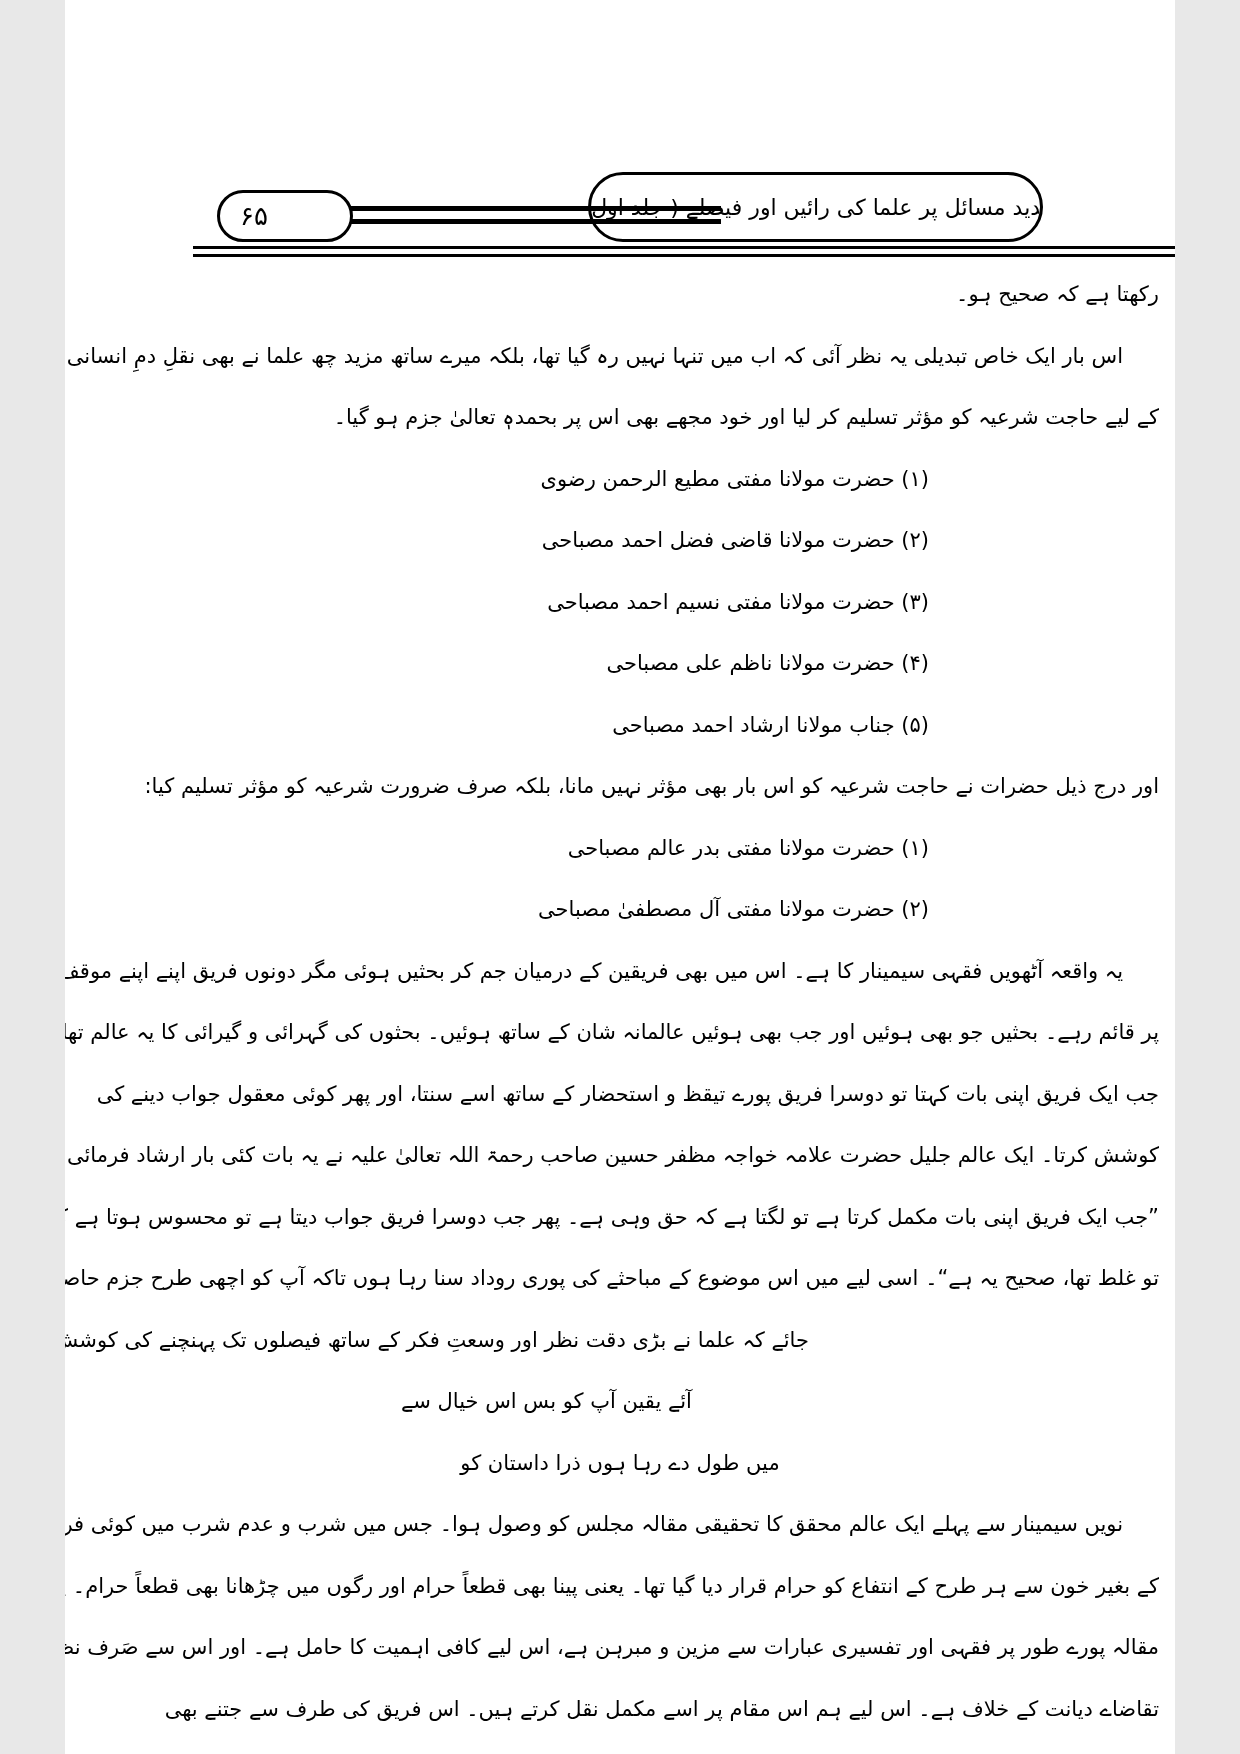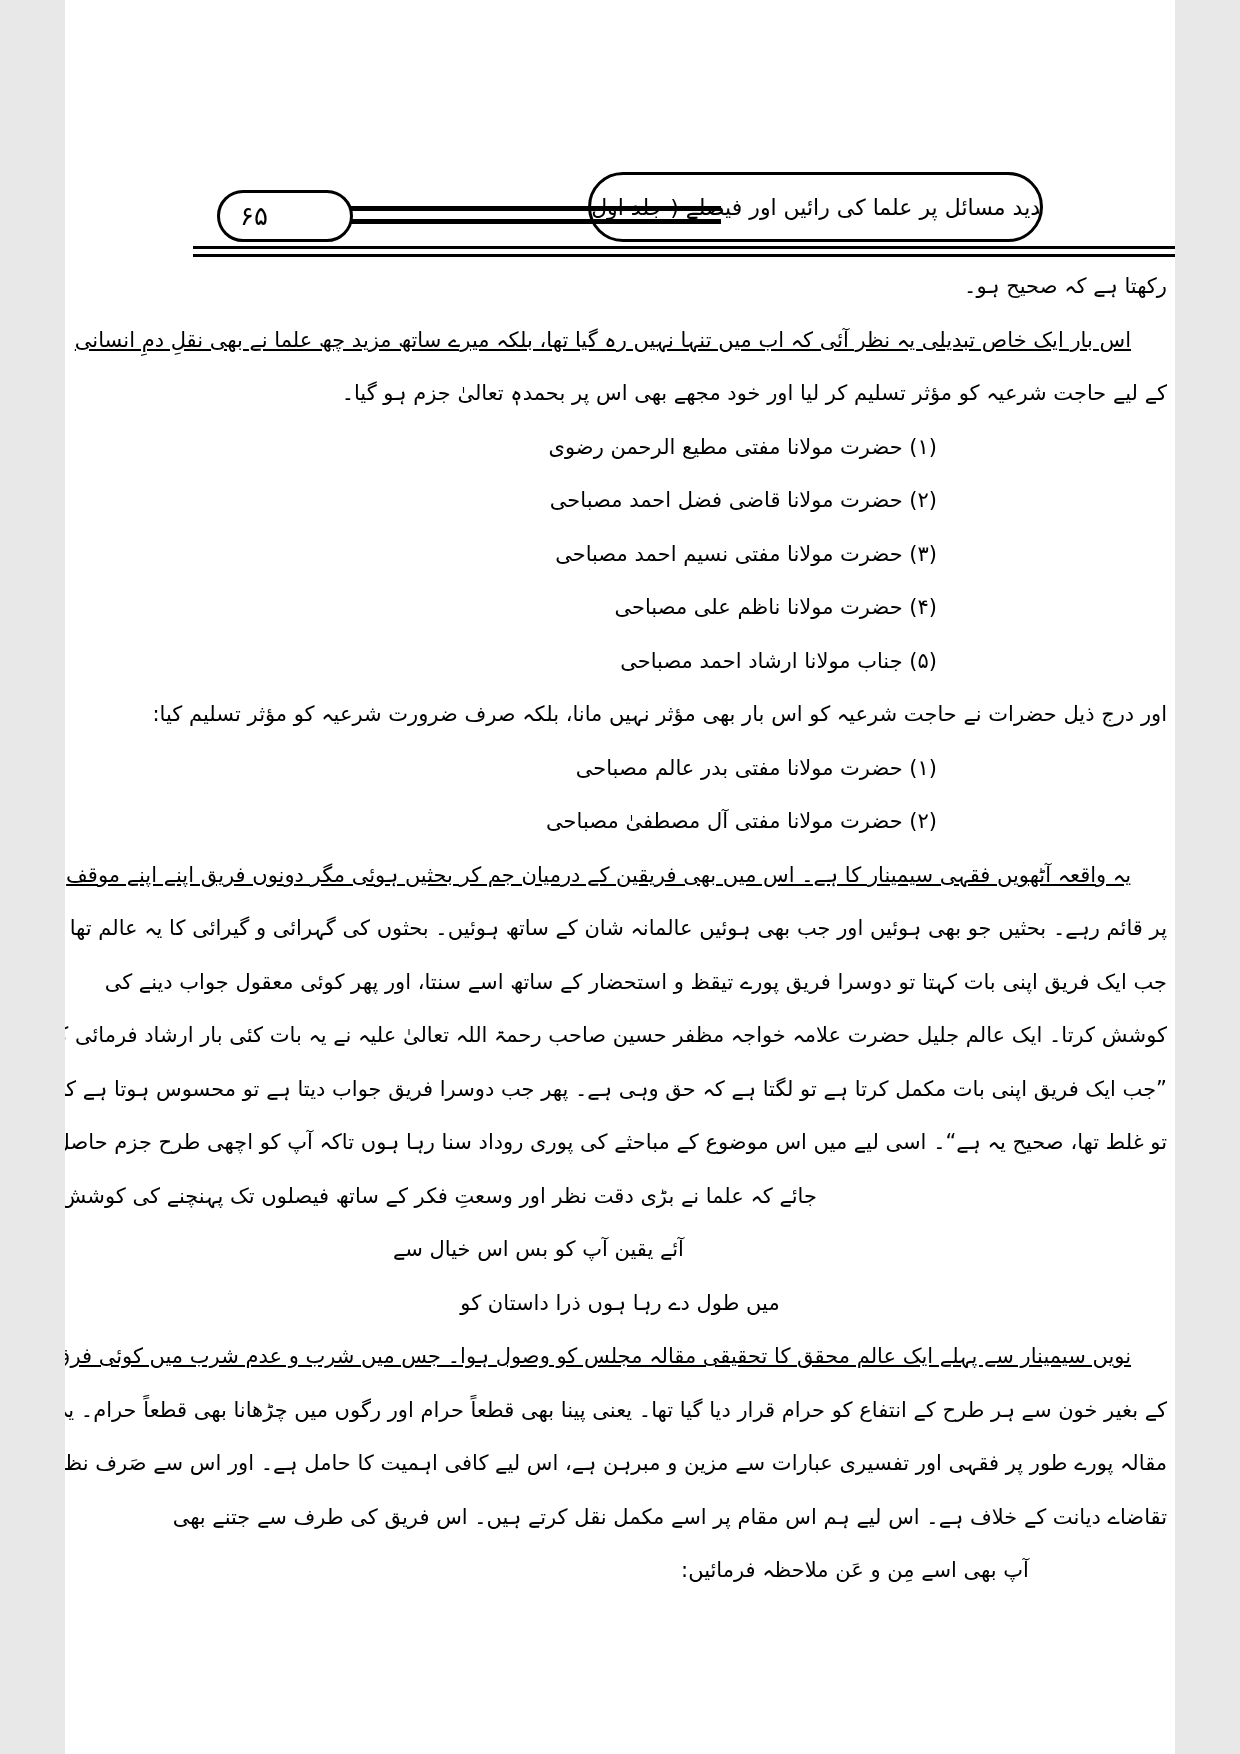--- a/index.html
+++ b/index.html
@@ -54,29 +54,29 @@
     border-top: 3px solid #000;
     border-bottom: 3px solid #000;
   }
   
   main {
     position: absolute;
     top: 256px; left: 130px;
     width: 980px;
   }
   .ln {
-    margin: 8px;
+    margin: 16px;
     height: 45.5px;
     line-height: 45.5px;
     font-size: 21px;
     white-space: nowrap;
   }
   .right   { text-align: right; }
   .justify { text-align: justify; text-align-last: justify; }
-  .indent  { text-indent: 36px; text-decoration: underline; }
+  .indent  { text-indent: 36px; }
   .list-item { padding-left: 0; padding-right: 230px; }
   .center-l { text-align: center; padding-right: 350px; } 
   .center-r { text-align: center; padding-left: 340px; }  
   .verse1  { text-align: left; padding-left: 190px; }
   .verse2  { text-align: center; padding-right: 130px; }
 </style>
 </head>
 <body>
 
 <div class="page">

